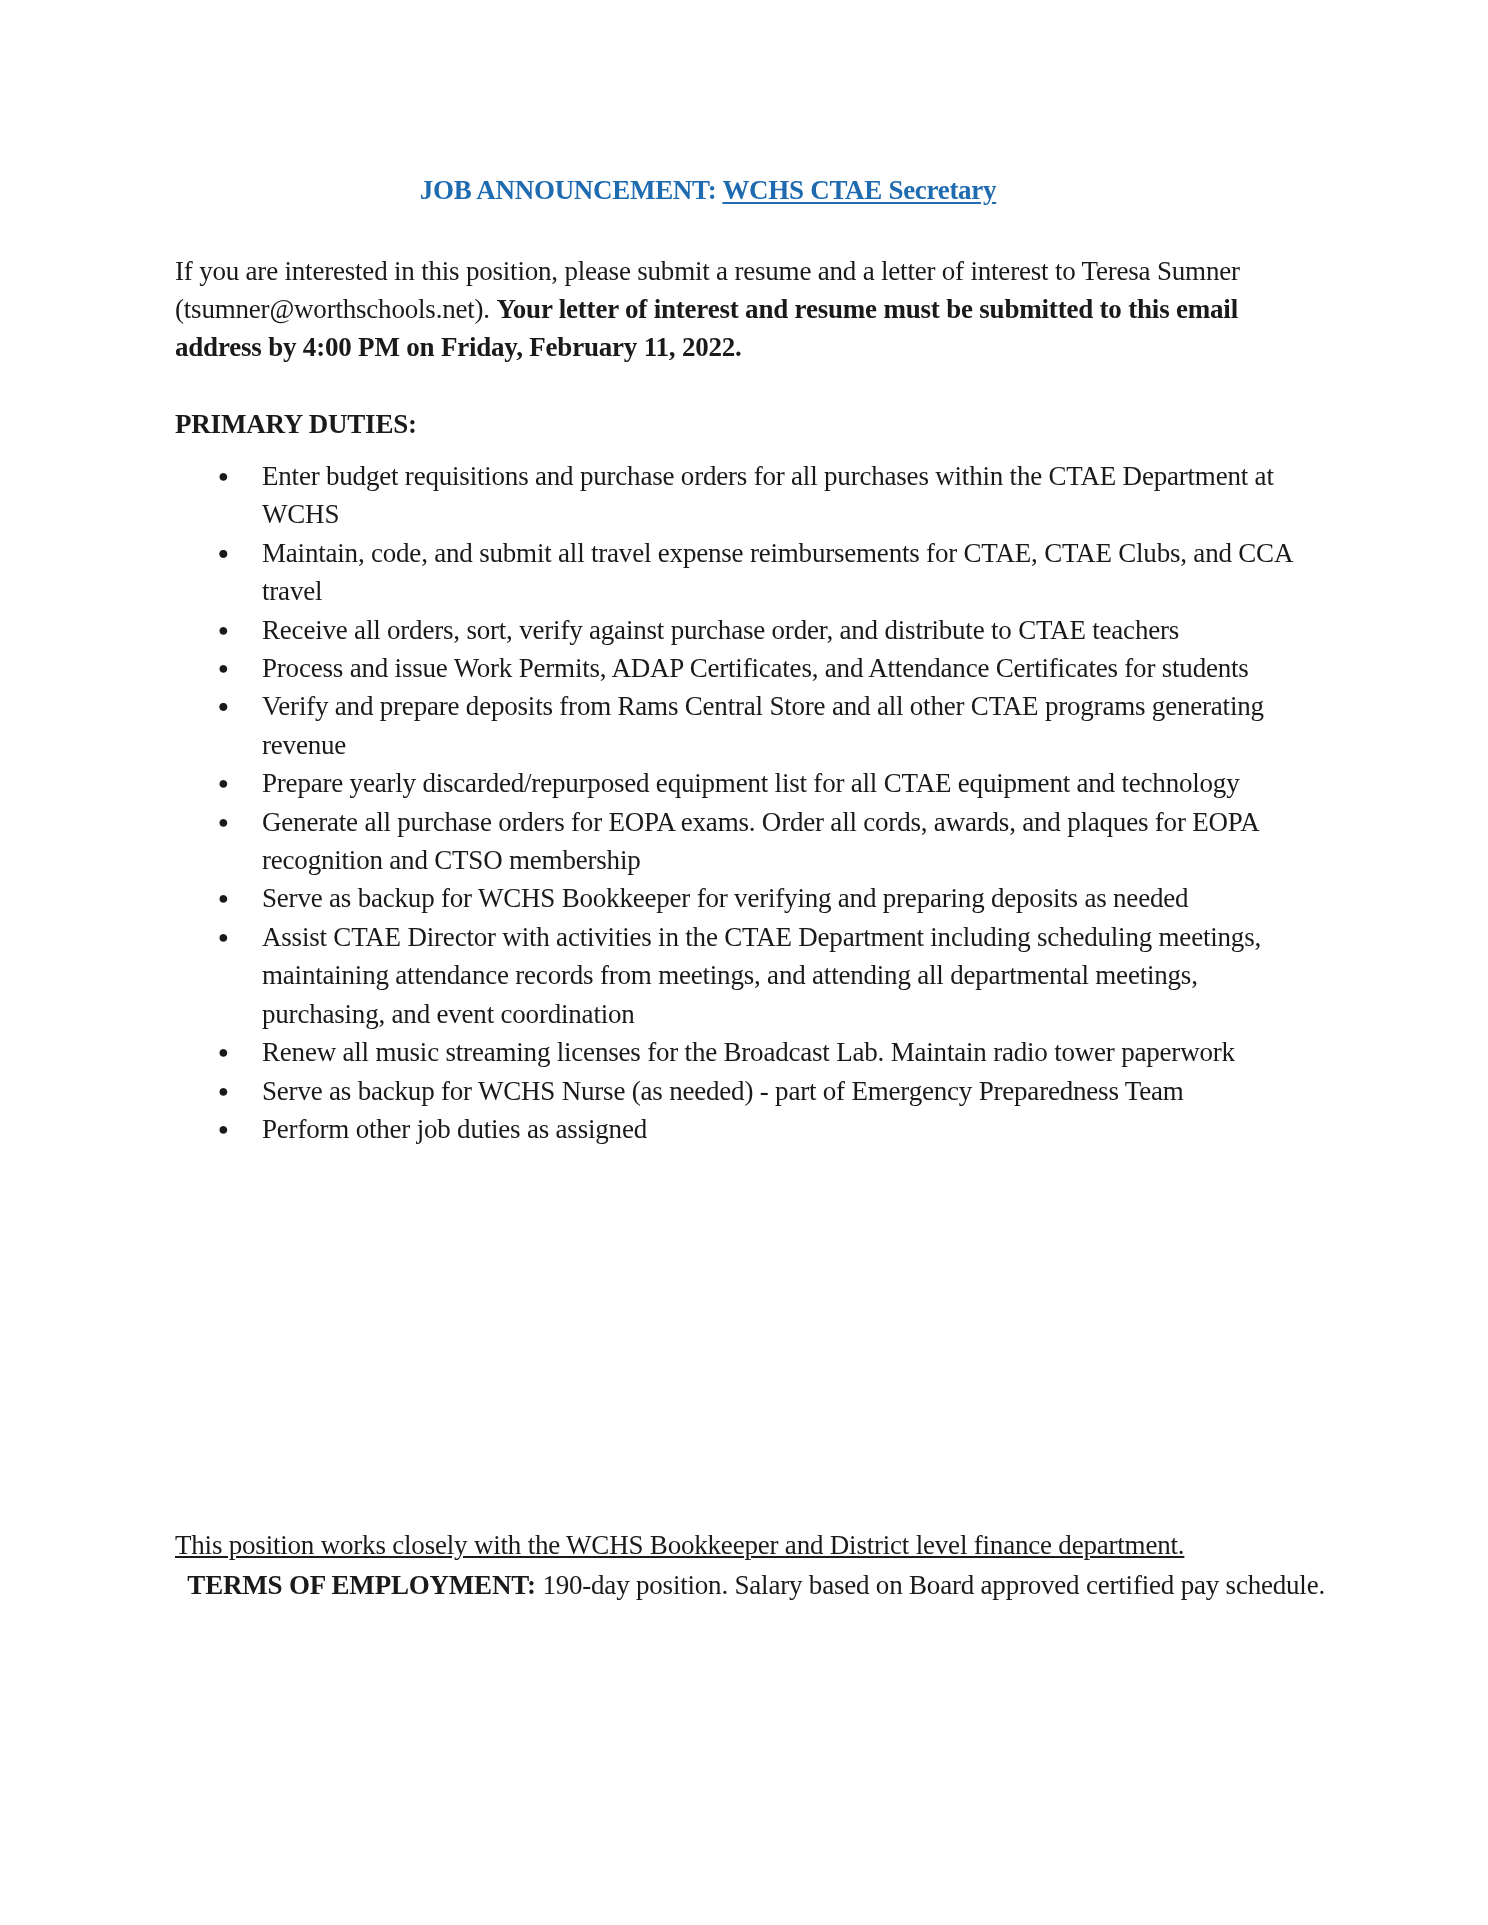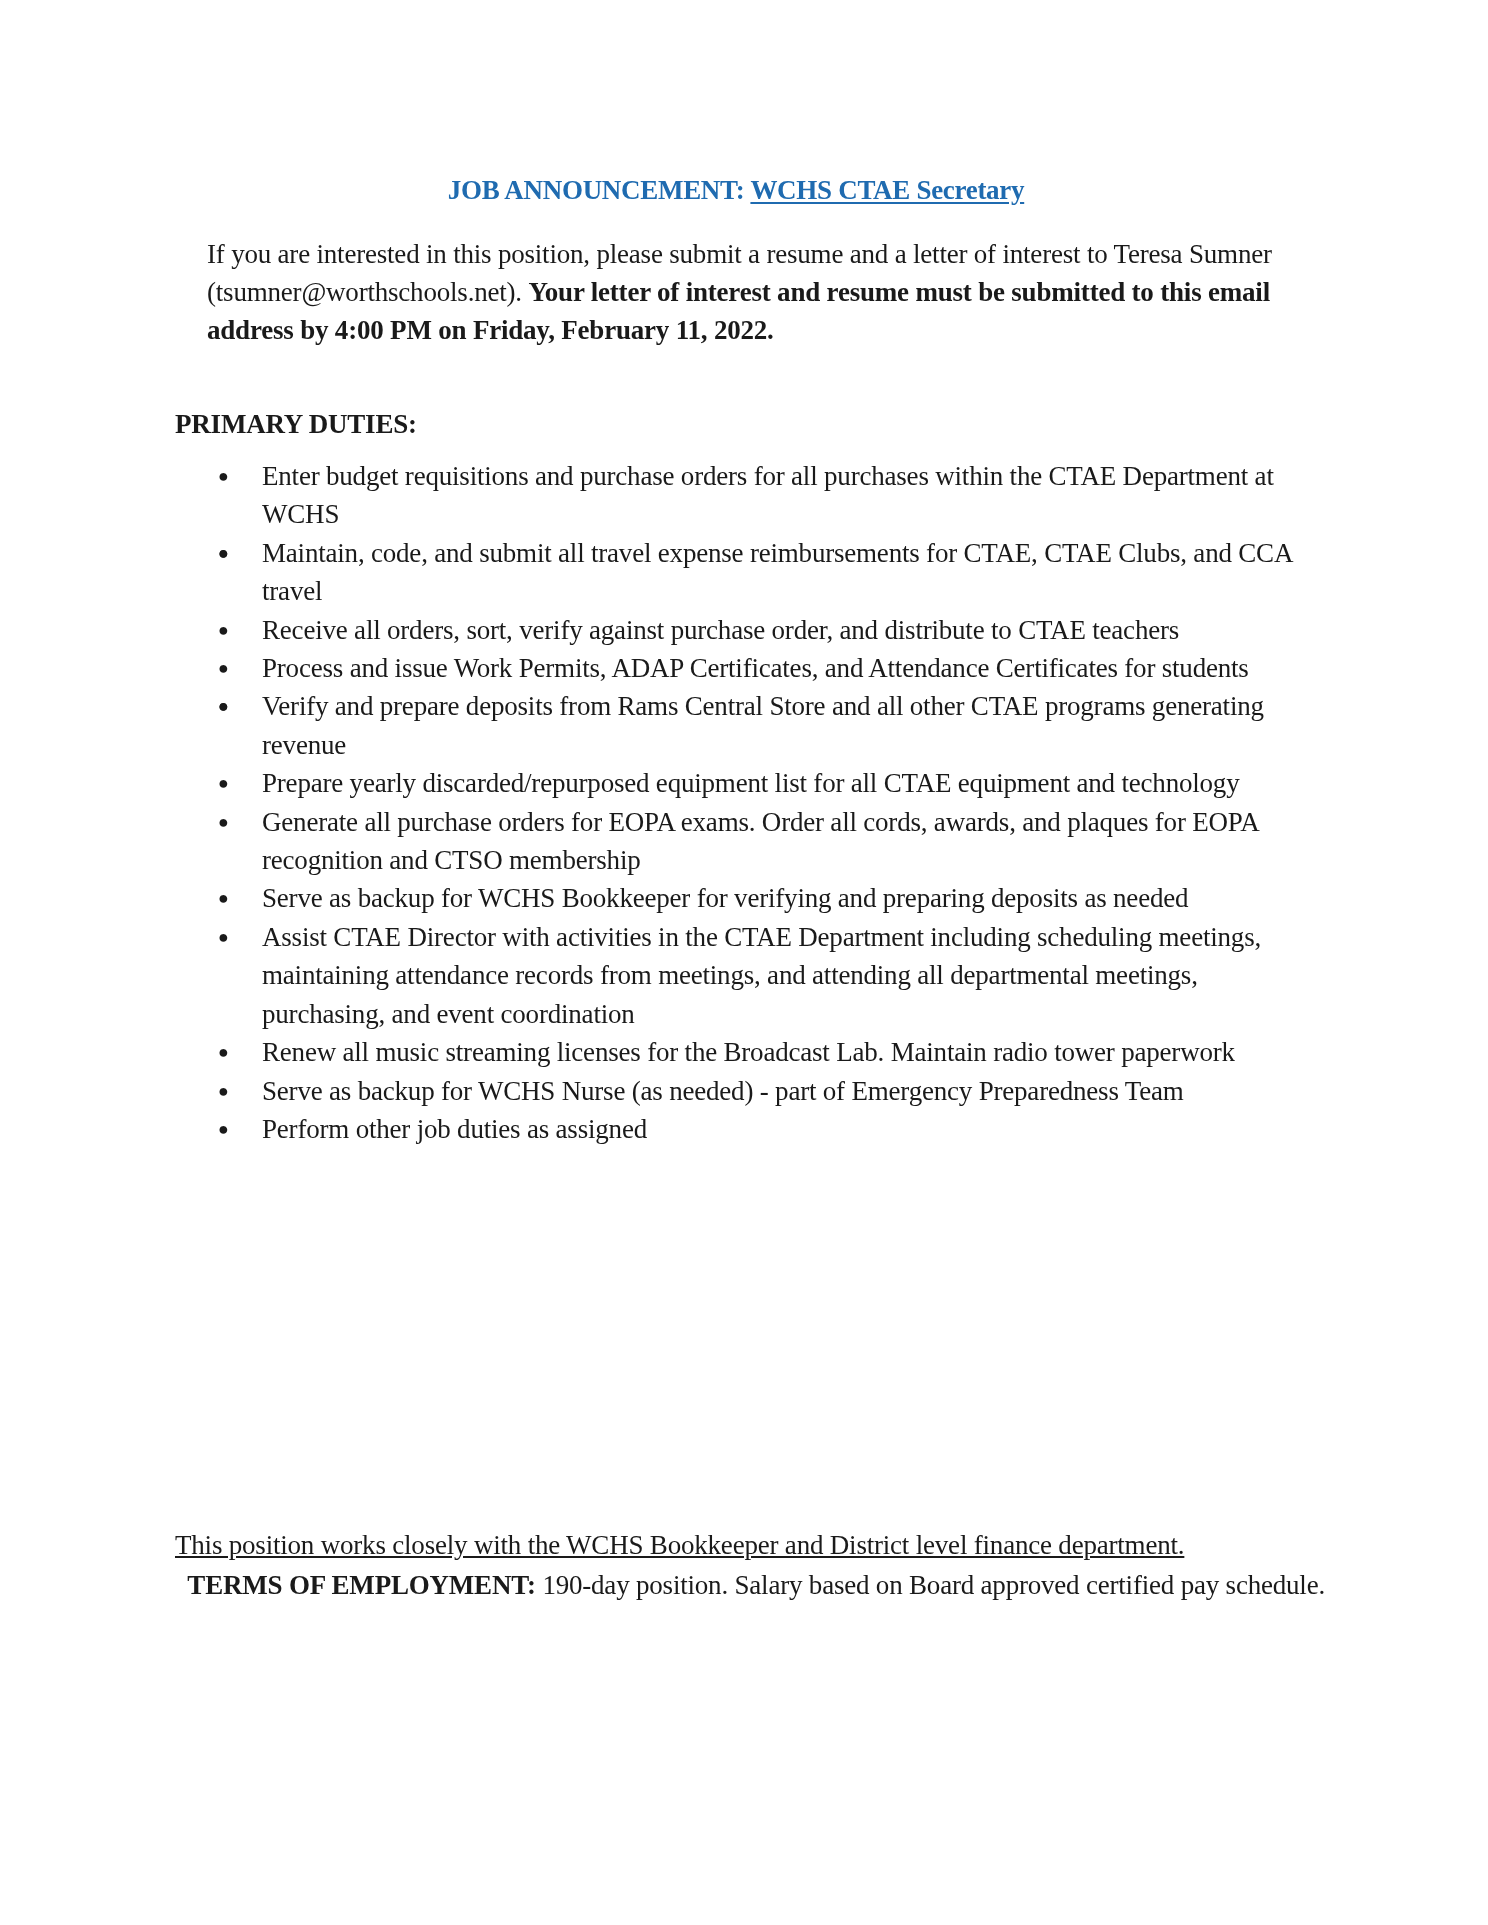--- a/index.html
+++ b/index.html
@@ -1,23 +1,23 @@
 <!DOCTYPE html>
 <html><head>
 <meta charset="utf-8">
 <style>
   html, body { margin: 0; padding: 0; background: #ffffff; }
   body { width: 1488px; height: 1925px; position: relative; overflow: hidden;
          font-family: "Liberation Serif", "DejaVu Serif", serif; color: #1a1a1a; }
   .page { position: absolute; left: 0; top: 0; width: 1488px; height: 1925px; }
   .title { position: absolute; top: 174px; left: 0; width: 1416px; text-align: center;
-           font-size: 27px; font-weight: bold; color: #1f6bb0; line-height: 32px; letter-spacing: -0.3px; padding-left: 28px; }
+           font-size: 27px; font-weight: bold; color: #1f6bb0; line-height: 32px; letter-spacing: -0.3px; }
   .title a { color: #1f6bb0; text-decoration: underline; text-underline-offset: 3px; }
   .body-text { position: absolute; left: 175px; width: 1150px; font-size: 27px; line-height: 38px; letter-spacing: -0.2px; }
-  .intro { top: 235px; margin-left: 32px; }
+  .intro { top: 252px; }
   .duties-heading { top: 405px; font-weight: bold; }
   .duties { position: absolute; top: 457px; left: 175px; width: 1150px; margin: 0; padding: 0; list-style: none;
             font-size: 27px; line-height: 38.4px; letter-spacing: -0.2px; }
   .duties li { position: relative; padding-left: 87px; }
   .duties li .bullet { position: absolute; left: 43px; top: 0; font-size: 18px; }
   .closing { top: 1526px; text-decoration: underline; }
   .terms { top: 1566px; text-align: right; }
   b { font-weight: bold; }
 </style>
 </head>

